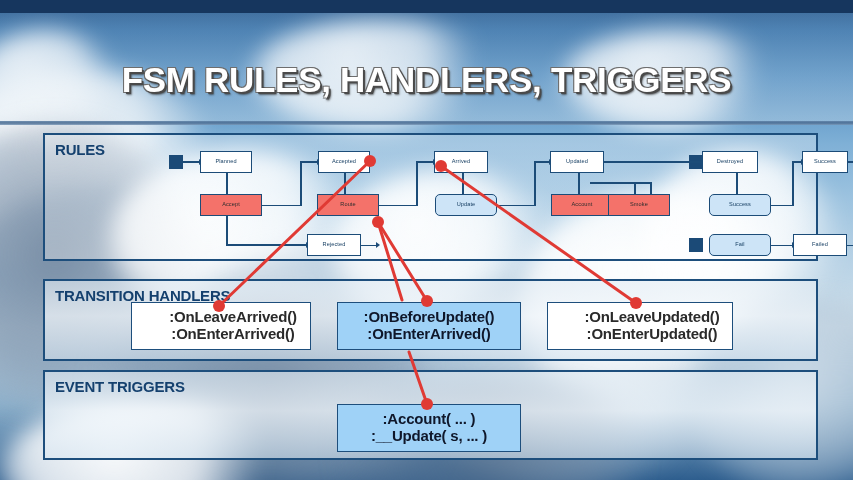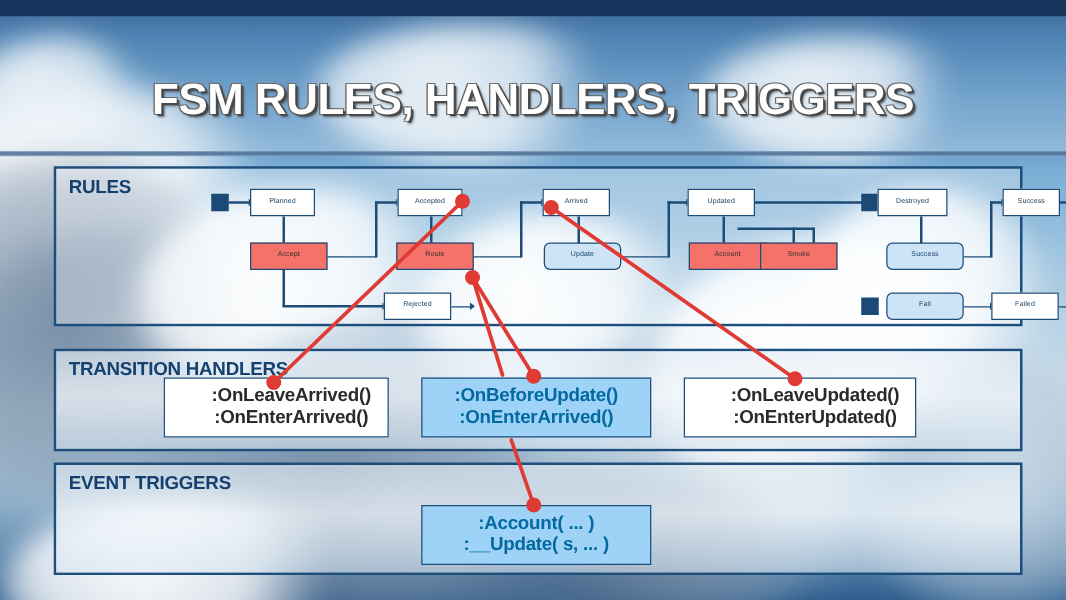--- a/index.html
+++ b/index.html
@@ -62,21 +62,21 @@
   .edge{position:absolute;background:#1c4c78;}
   .arrow{position:absolute;width:0;height:0;}
   .arrow.r{border-left:4.5px solid #1c4c78;border-top:3px solid transparent;border-bottom:3px solid transparent;}
   .arrow.d{border-top:4.5px solid #1c4c78;border-left:3px solid transparent;border-right:3px solid transparent;}
 
   
   .callout{position:absolute;box-sizing:border-box;border:1.6px solid #1d4e7c;
     display:flex;flex-direction:column;align-items:center;justify-content:center;
     font-size:15px;font-weight:bold;line-height:1.12;letter-spacing:-.2px;}
   .callout.white{background:#ffffff;color:#2a2a2a;padding-left:24px;}
-  .callout.blue{background:#9fd2f7;color:#0369a1;}
+  .callout.blue{background:#9fd2f7;color:#0f172a;}
   .callout span{display:block;white-space:nowrap;}
 
   
   #links{position:absolute;left:0;top:0;width:853px;height:480px;pointer-events:none;}
 </style>
 </head>
 <body>
 
 <div id="slide">
 

